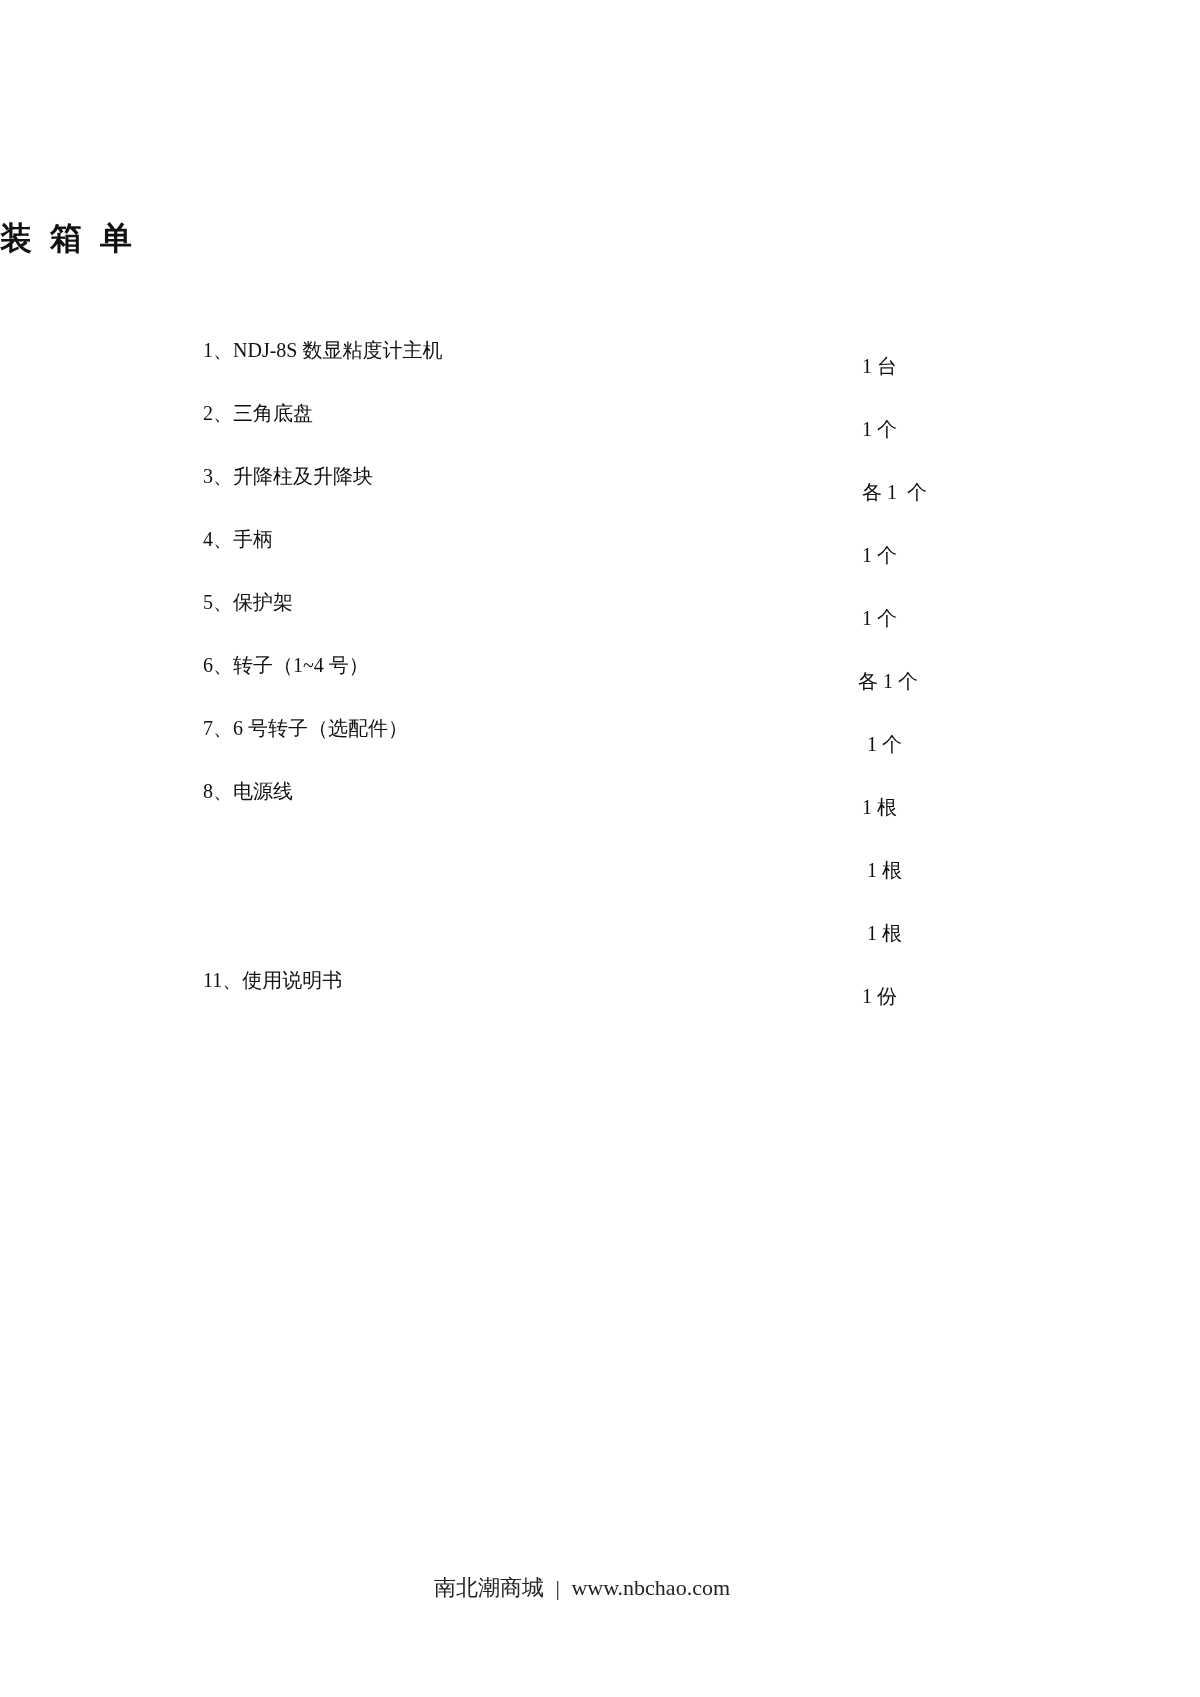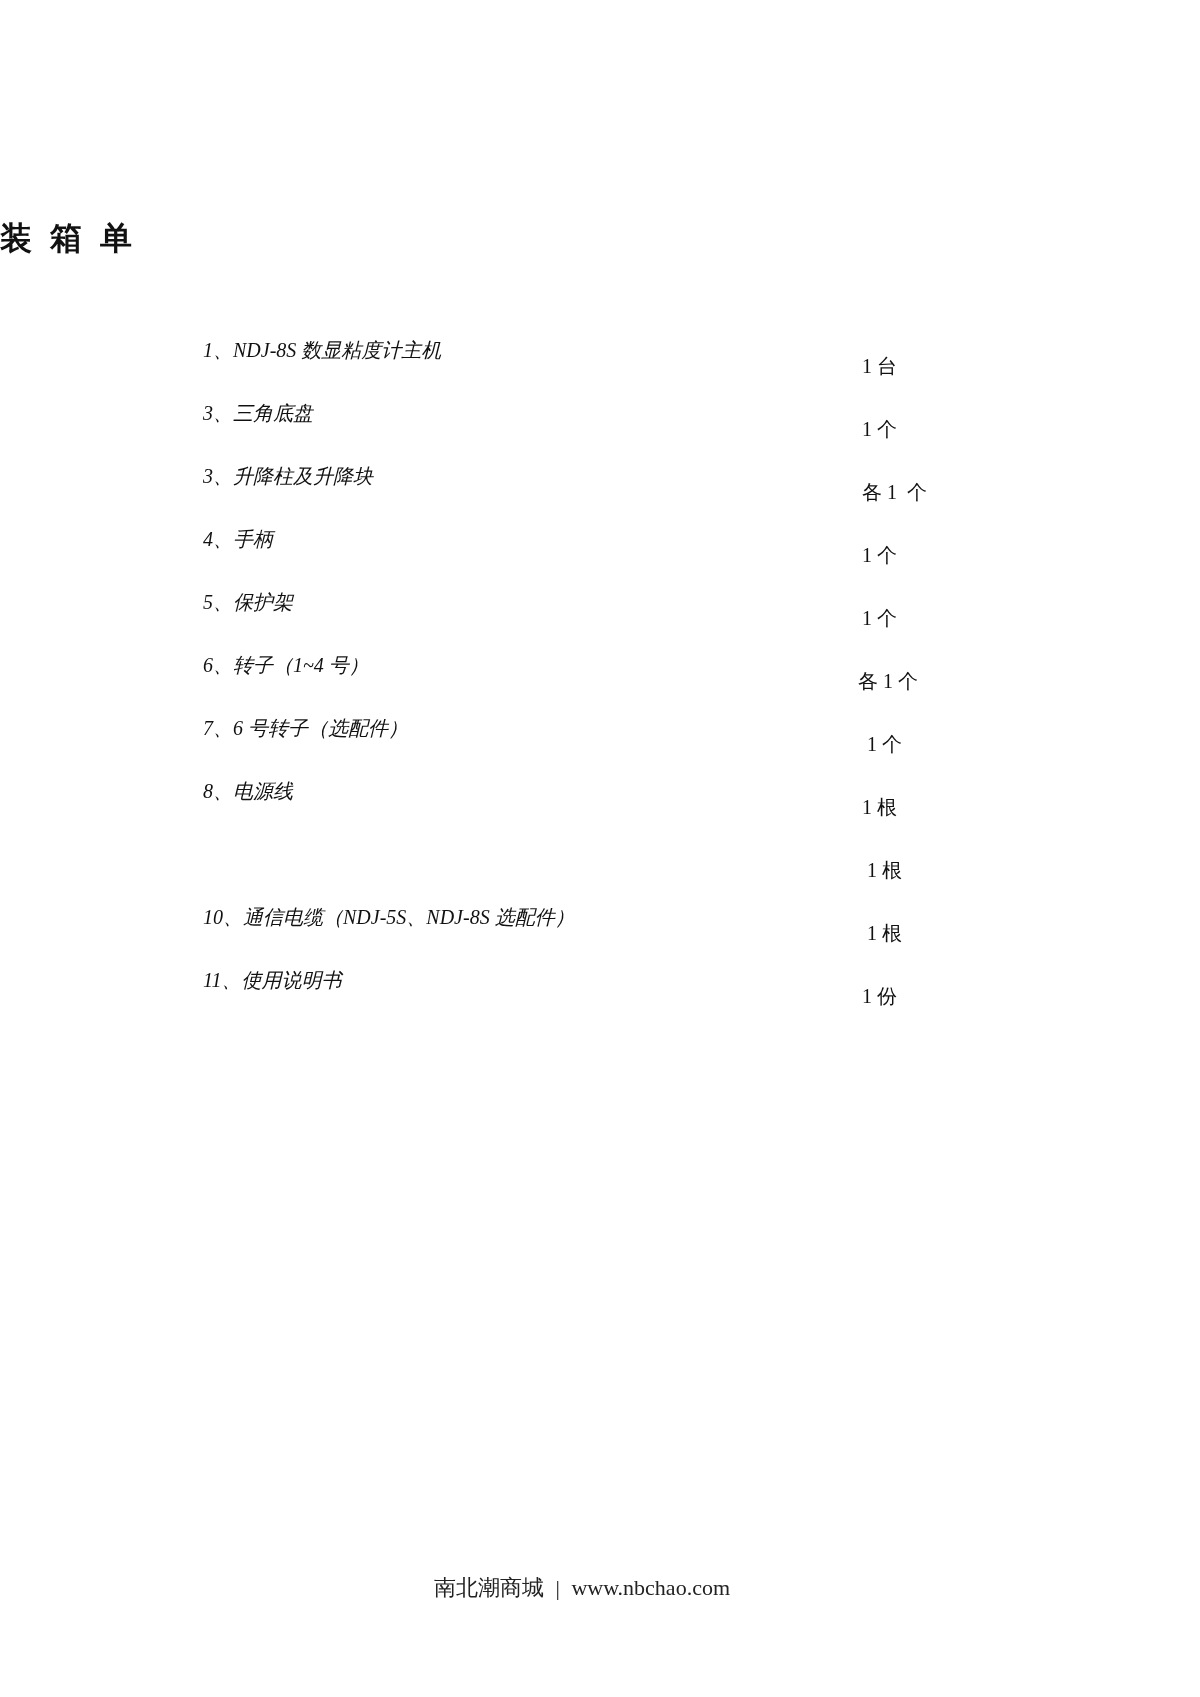--- a/index.html
+++ b/index.html
@@ -35,21 +35,20 @@
       position: relative;
       height: 63px;
       font-size: 20px;
       line-height: 28px;
     }
     .row .name {
       position: absolute;
       left: 0;
       top: 0;
       white-space: nowrap;
-      font-style: italic;
     }
     .row .qty {
       position: absolute;
       top: 16px;
       white-space: nowrap;
     }
     .footer {
       position: absolute;
       top: 1573px;
       left: 0;
@@ -67,21 +66,21 @@
 <body>
 
 <div class="title">装箱单</div>
 
 <div class="list">
   <div class="row">
     <span class="name">1、NDJ-8S 数显粘度计主机</span>
     <span class="qty" style="left:659px">1 台</span>
   </div>
   <div class="row">
-    <span class="name">3、三角底盘</span>
+    <span class="name">2、三角底盘</span>
     <span class="qty" style="left:659px">1 个</span>
   </div>
   <div class="row">
     <span class="name">3、升降柱及升降块</span>
     <span class="qty" style="left:659px;white-space:pre">各 1  个</span>
   </div>
   <div class="row">
     <span class="name">4、手柄</span>
     <span class="qty" style="left:659px">1 个</span>
   </div>
@@ -98,21 +97,20 @@
     <span class="qty" style="left:664px">1 个</span>
   </div>
   <div class="row">
     <span class="name">8、电源线</span>
     <span class="qty" style="left:659px">1 根</span>
   </div>
   <div class="row">
     <span class="qty" style="left:664px">1 根</span>
   </div>
   <div class="row">
-    <span class="name">10、通信电缆（NDJ-5S、NDJ-8S 选配件）</span>
     <span class="qty" style="left:664px">1 根</span>
   </div>
   <div class="row">
     <span class="name">11、使用说明书</span>
     <span class="qty" style="left:659px">1 份</span>
   </div>
 </div>
 
 <div class="footer">
   <span>南北潮商城</span>

